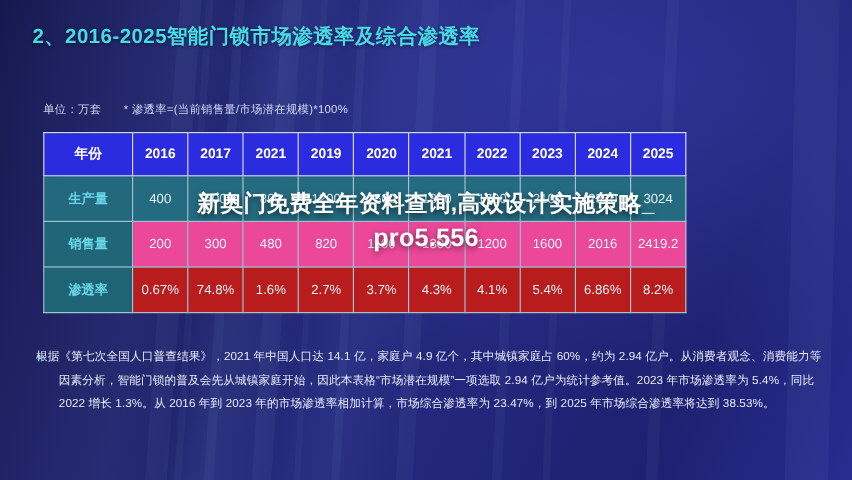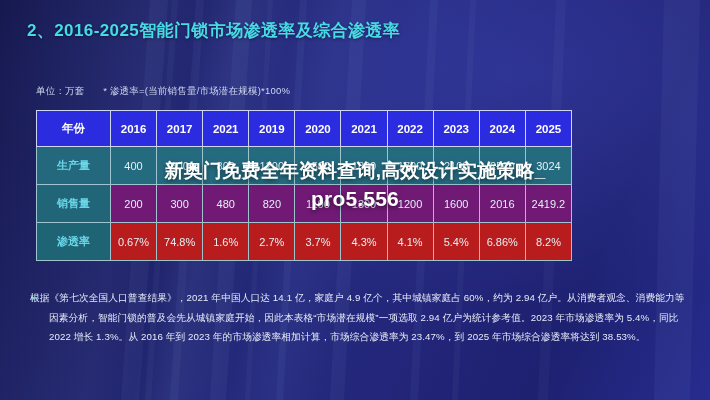--- a/index.html
+++ b/index.html
@@ -64,21 +64,21 @@
   #table tbody td{
     background:#256b80;
     color:#e3f1f6;
     border-color:#9fc4cf;
   }
   #table tbody td.lbl{
     color:#69d6e8;
     font-weight:bold;
     background:#23687d;
   }
-  #table tbody tr:nth-child(2) td{background:#701a75;}
+  #table tbody tr:nth-child(2) td{background:#ec4899;}
   #table tbody tr:nth-child(2) td.lbl{background:#216678;}
   #table tbody tr:nth-child(3) td{background:#b91c1c;}
   #table tbody tr:nth-child(3) td.lbl{background:#1f6474;}
   .c0{width:74px;}
 
   
   #para{
     position:absolute;left:30px;top:288px;width:660px;
     font-size:9.7px;line-height:19.5px;color:#e6ebf8;
     letter-spacing:.1px;

